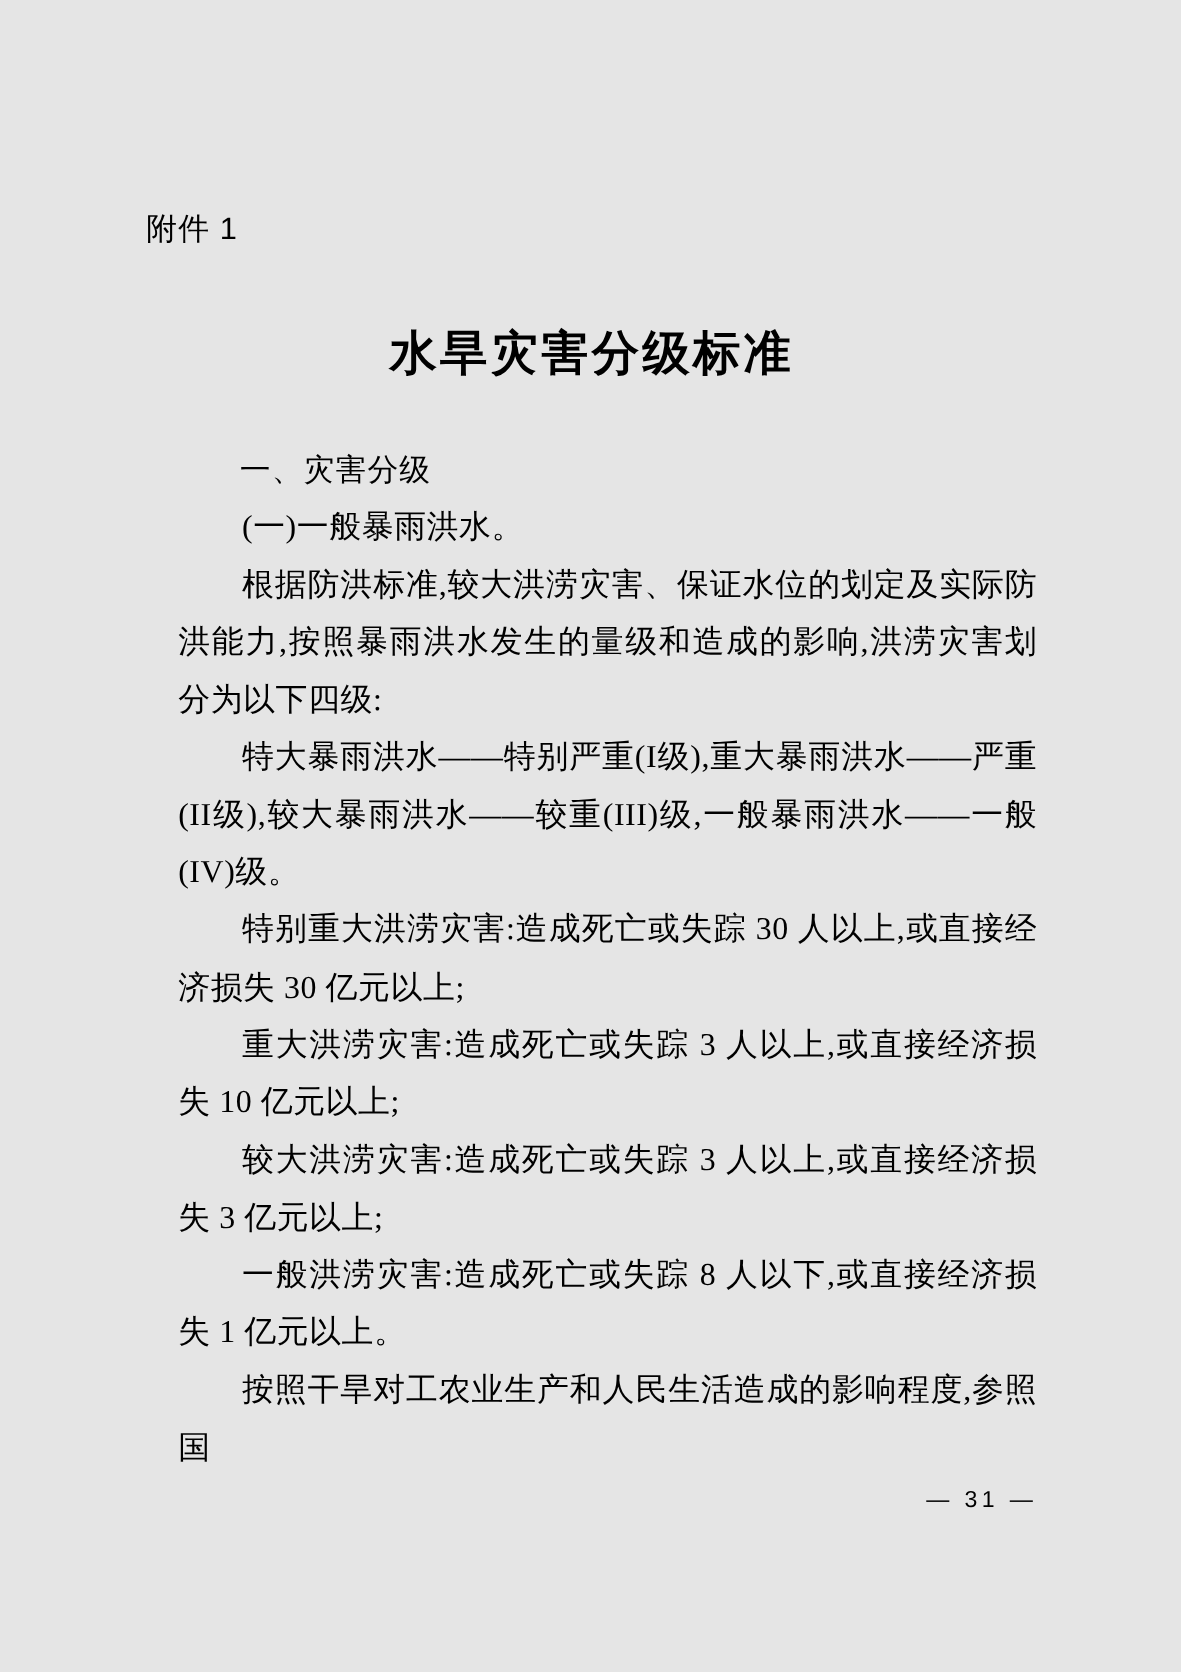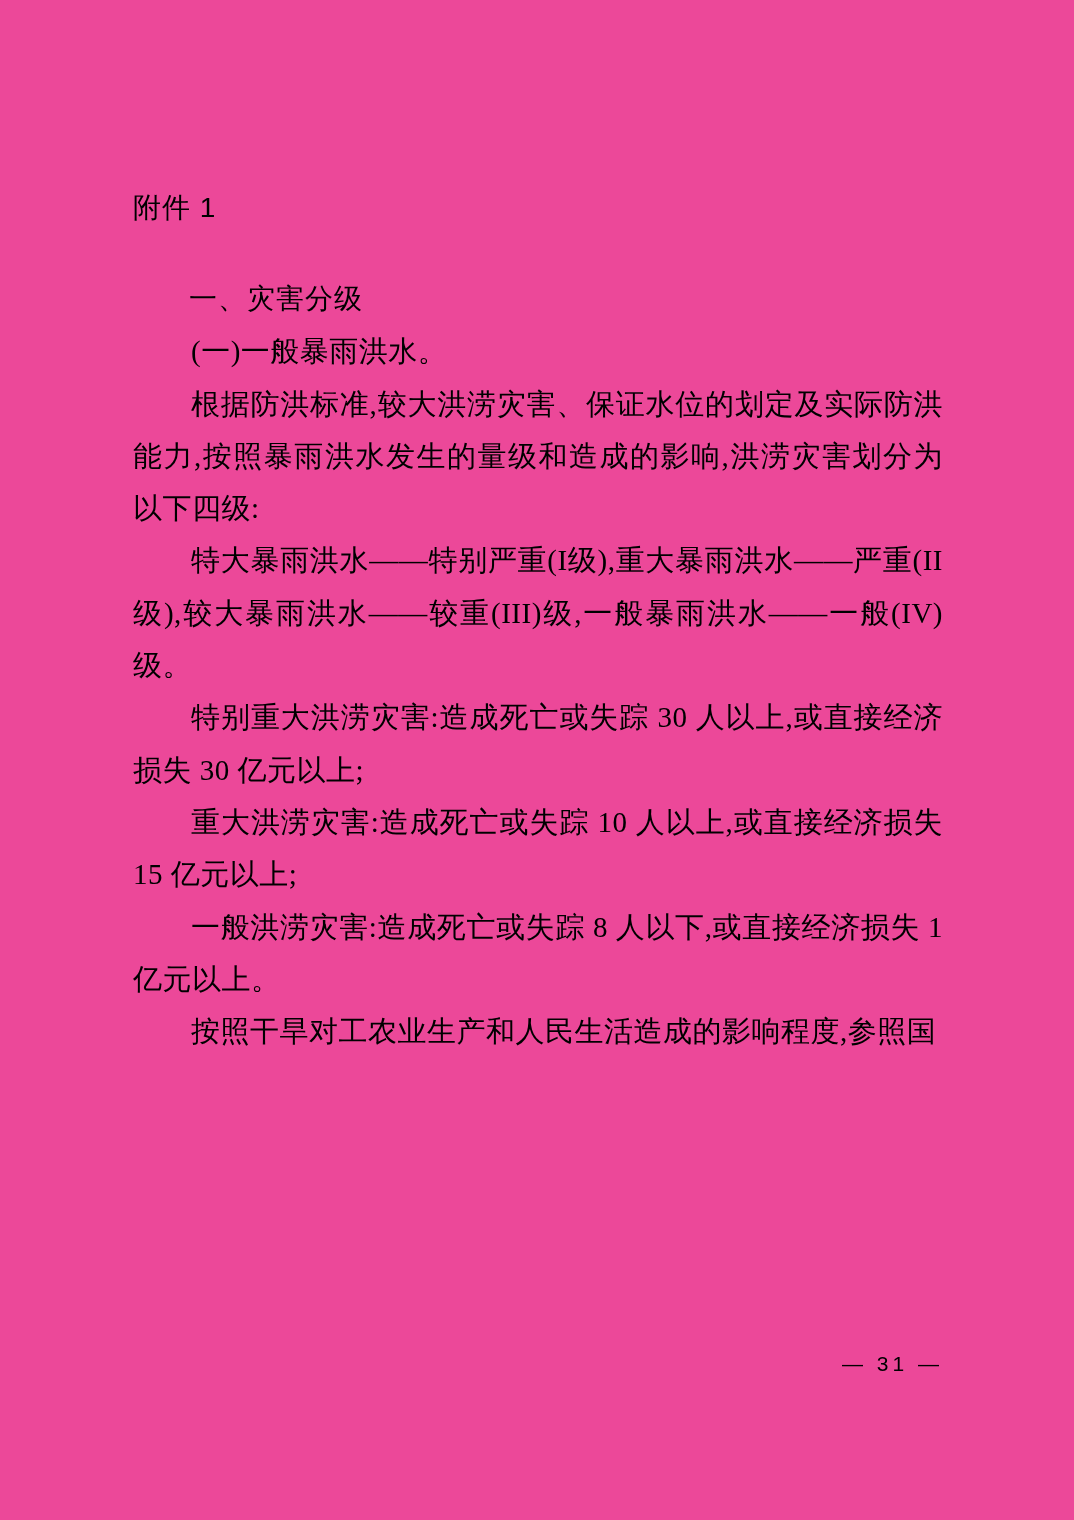--- a/index.html
+++ b/index.html
@@ -4,21 +4,21 @@
 <style>
   html, body {
     margin: 0;
     padding: 0;
     background: #ffffff;
   }
   .page {
     position: relative;
     width: 1074px;
     height: 1520px;
-    background: #ec4899;
+    background: #e5e5e5;
     color: #000000;
     overflow: hidden;
     font-family: "Liberation Serif", "DejaVu Serif", serif;
   }
   .content {
     position: absolute;
     left: 133px;
     width: 810px;
     top: 0;
   }
@@ -38,20 +38,21 @@
     font-weight: bold;
     font-family: "Liberation Serif", "DejaVu Serif", serif;
     letter-spacing: 3px;
   }
   .body-text {
     margin-top: 50px;
     font-size: 29px;
     line-height: 52.3px;
     text-align: justify;
     letter-spacing: 0.5px;
+    margin-left: 29px;
   }
   .body-text p {
     margin: 0;
     text-indent: 2em;
     font-weight: normal;
   }
   .section-heading {
     margin: 0;
     text-indent: 2em;
     font-family: "Liberation Sans", "DejaVu Sans", sans-serif;
@@ -70,27 +71,29 @@
   }
 </style>
 </head>
 <body>
 
 <div class="page">
   <div class="content">
 
     <div class="attachment-label">附件 1</div>
 
+    <div class="doc-title">水旱灾害分级标准</div>
 
     <div class="body-text">
       <p class="section-heading">一、灾害分级</p>
       <p>(一)一般暴雨洪水。</p>
       <p>根据防洪标准,较大洪涝灾害、保证水位的划定及实际防洪能力,按照暴雨洪水发生的量级和造成的影响,洪涝灾害划分为以下四级:</p>
       <p>特大暴雨洪水——特别严重(I级),重大暴雨洪水——严重(II级),较大暴雨洪水——较重(III)级,一般暴雨洪水——一般(IV)级。</p>
       <p>特别重大洪涝灾害:造成死亡或失踪 30 人以上,或直接经济损失 30 亿元以上;</p>
-      <p>重大洪涝灾害:造成死亡或失踪 10 人以上,或直接经济损失 15 亿元以上;</p>
+      <p>重大洪涝灾害:造成死亡或失踪 3 人以上,或直接经济损失 10 亿元以上;</p>
+      <p>较大洪涝灾害:造成死亡或失踪 3 人以上,或直接经济损失 3 亿元以上;</p>
       <p>一般洪涝灾害:造成死亡或失踪 8 人以下,或直接经济损失 1 亿元以上。</p>
       <p>按照干旱对工农业生产和人民生活造成的影响程度,参照国</p>
     </div>
   </div>
 
   <div class="page-footer">— 31 —</div>
 </div>
 
 </body></html>

